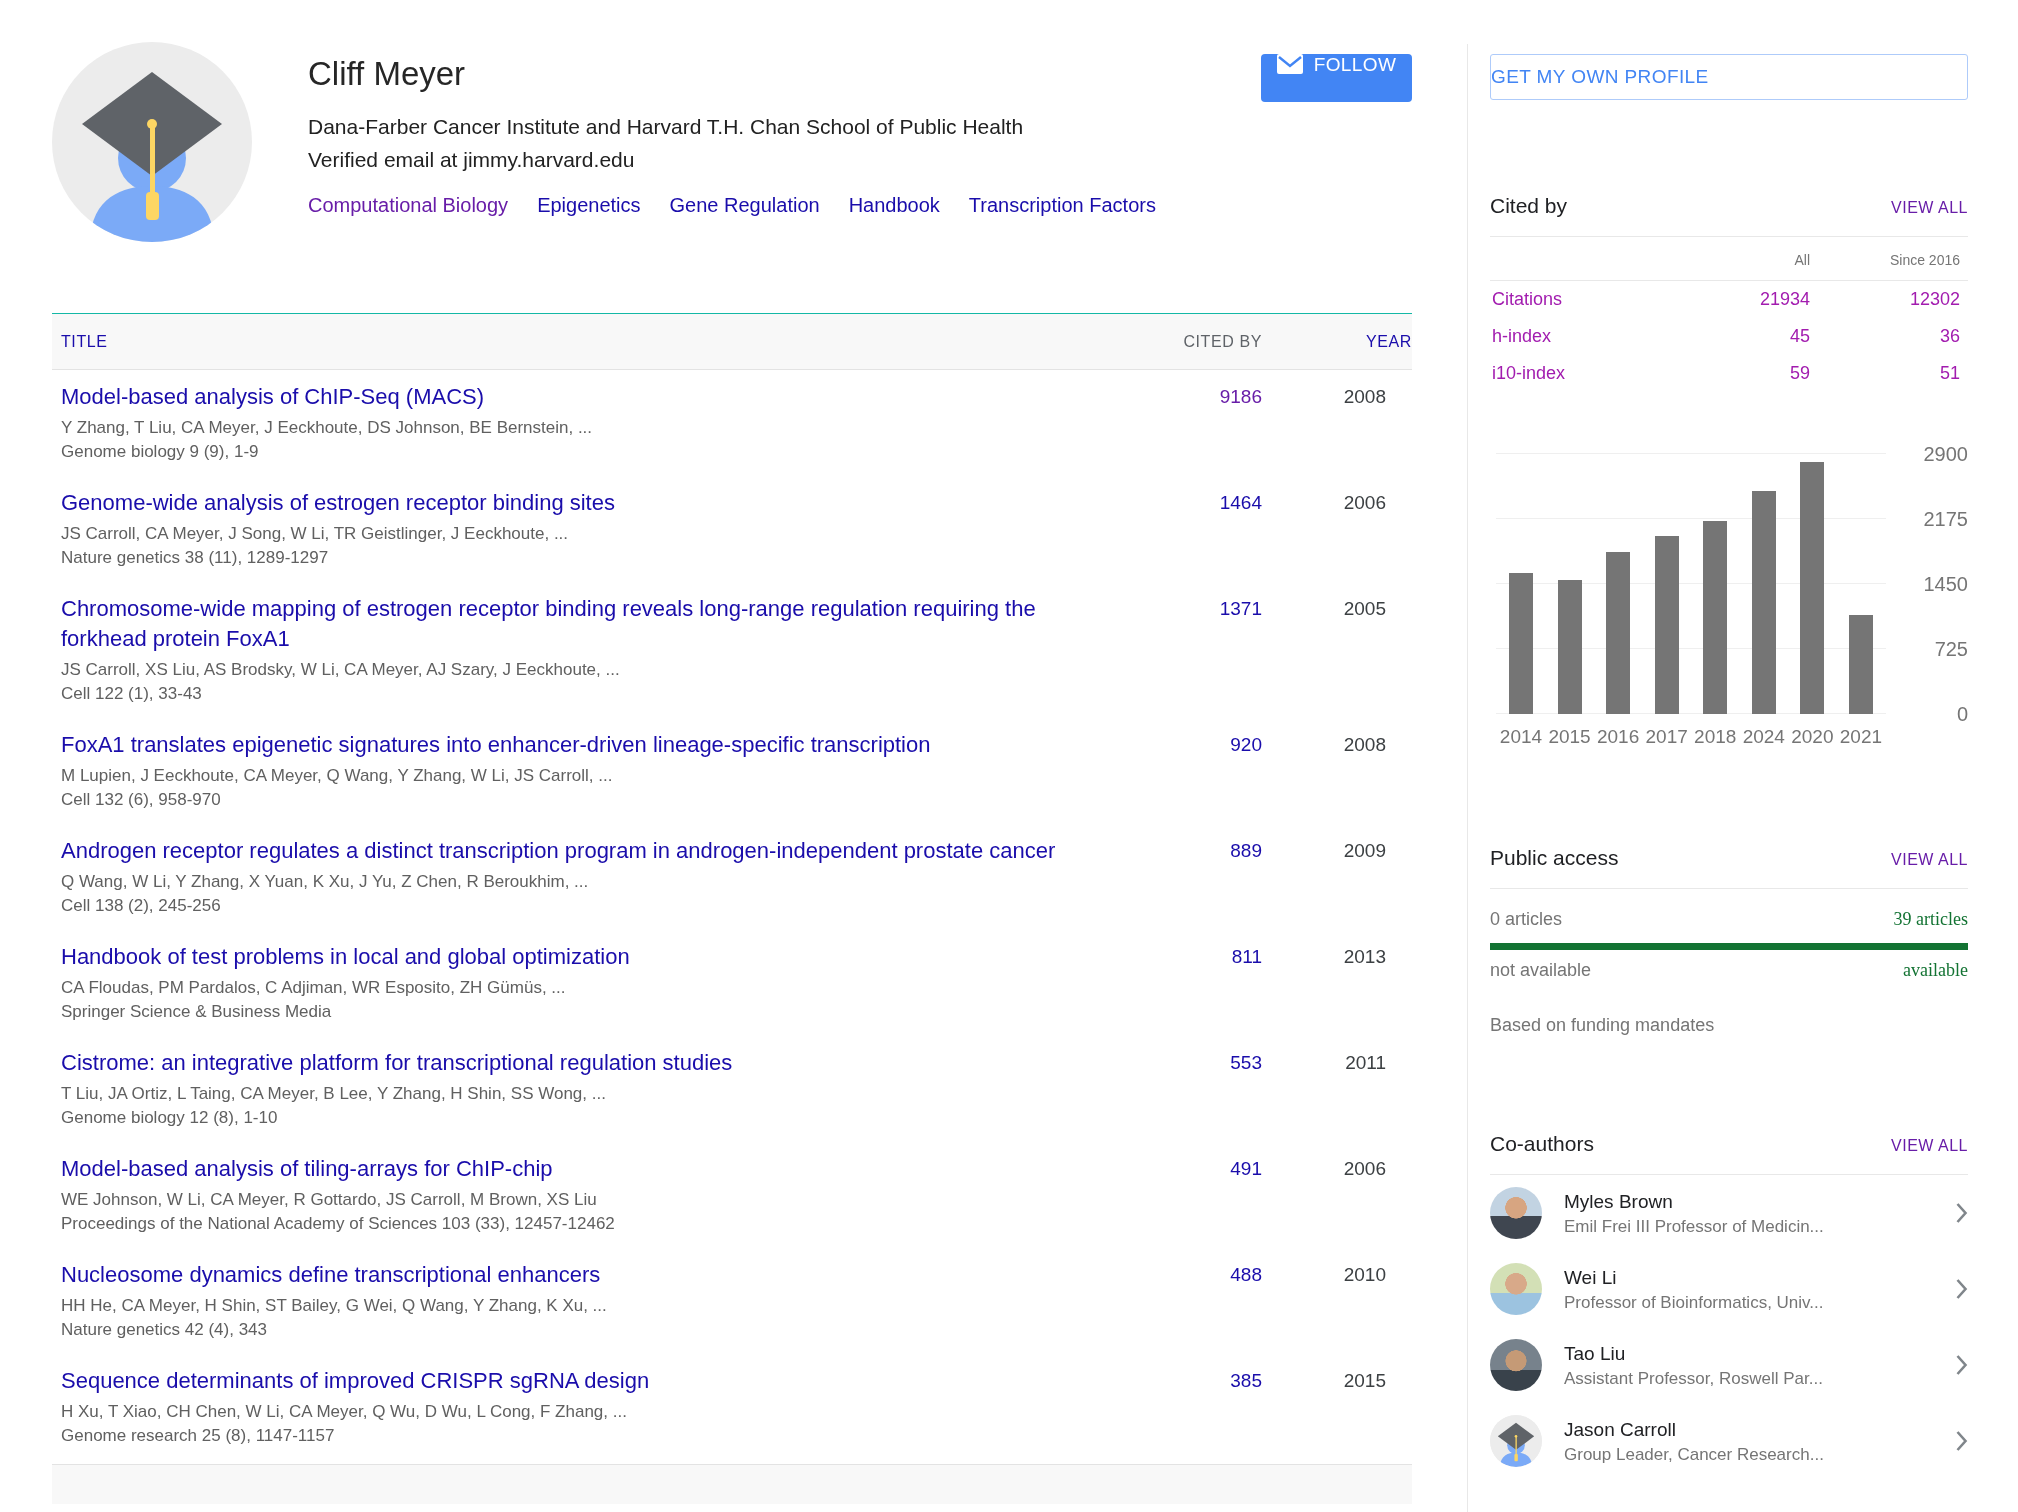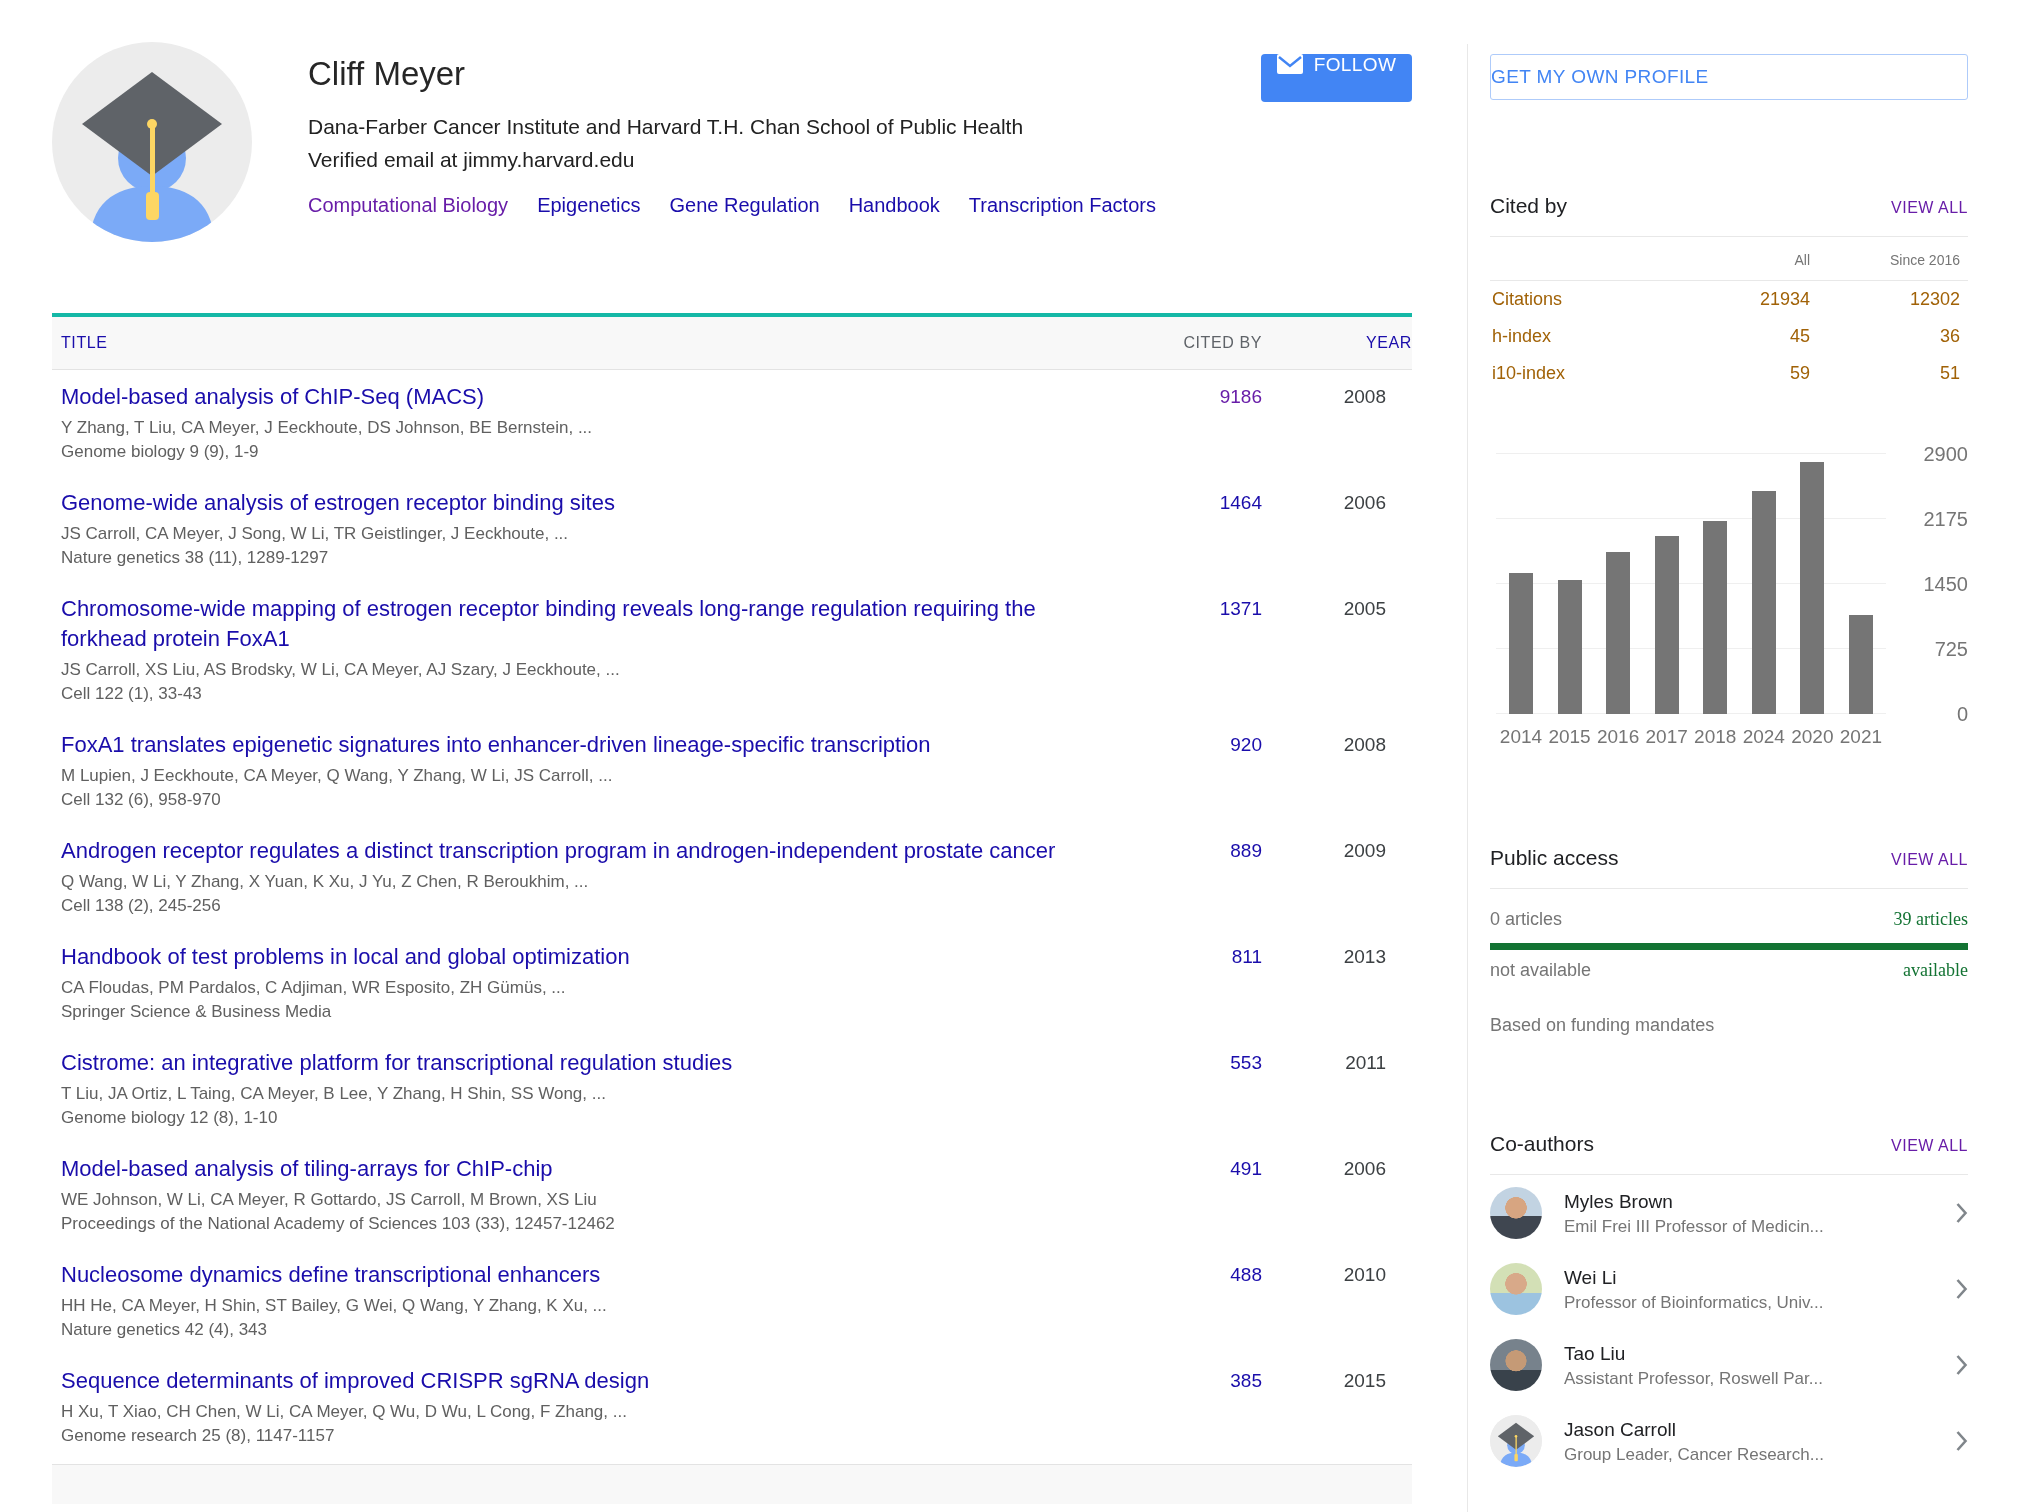--- a/index.html
+++ b/index.html
@@ -26,21 +26,21 @@
   .p-email{margin-top:7px;font-size:21px;line-height:26px;color:#222;}
   .p-interests{margin-top:21px;font-size:20px;}
   .p-interests a{margin-right:29px;color:var(--blue);}
   .follow-btn{position:absolute;left:1209px;top:54px;width:151px;height:48px;
     background:var(--follow);border:none;border-radius:4px;color:#fff;
     display:flex;align-items:flex-start;justify-content:center;gap:11px;
     font-size:19px;letter-spacing:.4px;font-family:inherit;cursor:pointer;}
 
   
   .pubs-header{display:flex;align-items:center;height:57px;background:#f8f8f8;
-    border-top:4px solid #14b8a6;border-bottom:1px solid #e3e3e3;
+    border-top:1px solid #14b8a6;border-bottom:1px solid #e3e3e3;
     font-size:16px;letter-spacing:.6px;}
   .ph-title{flex:1;padding-left:9px;color:var(--blue);}
   .ph-cited{width:160px;text-align:right;color:#5f6368;}
   .ph-year{width:150px;text-align:right;color:var(--blue);}
   .pub-row{display:flex;padding:12px 0 12px 9px;}
   .pub-main{flex:1;min-width:0;}
   .pub-title{display:block;font-size:22px;line-height:30px;color:var(--blue);
     max-width:1050px;margin-bottom:4px;}
   .pub-authors,.pub-venue{font-size:17px;line-height:24px;color:#606060;}
   .pub-cited-col{width:160px;text-align:right;font-size:19px;line-height:30px;}
@@ -56,21 +56,21 @@
   .sect-head{display:flex;justify-content:space-between;align-items:baseline;
     border-bottom:1px solid #e8e8e8;padding-bottom:18px;}
   .sect-title{font-size:21px;color:#202124;}
   .view-all{font-size:16px;letter-spacing:.5px;color:var(--purple);}
 
   .cited-sect .sect-head{margin-top:94px;}
   .stats-table{width:100%;border-collapse:collapse;}
   .stats-table th{font-weight:400;color:#757575;font-size:14px;text-align:right;
     padding:15px 8px 12px 0;border-bottom:1px solid #e8e8e8;}
   .stats-table th.lbl,.stats-table td.lbl{text-align:left;padding-left:2px;}
-  .stats-table td{font-size:18px;color:#a16207;text-align:right;padding:8px 8px 8px 0;}
+  .stats-table td{font-size:18px;color:#a21caf;text-align:right;padding:8px 8px 8px 0;}
   .col-all{width:115px;} .col-since{width:150px;}
 
   .chart{position:relative;height:296px;margin-top:62px;}
   .chart-plot{position:absolute;left:6px;top:0;width:390px;height:260px;
     display:flex;justify-content:space-between;align-items:flex-end;padding:0 2px;}
   .gridline{position:absolute;left:0;width:100%;height:1px;background:#efefef;}
   .bar-slot{width:46px;height:100%;display:flex;justify-content:center;align-items:flex-end;position:relative;z-index:2;}
   .bar{width:24px;background:var(--bar);}
   .chart-years{position:absolute;left:6px;top:272px;width:390px;
     display:flex;justify-content:space-between;padding:0 2px;}

